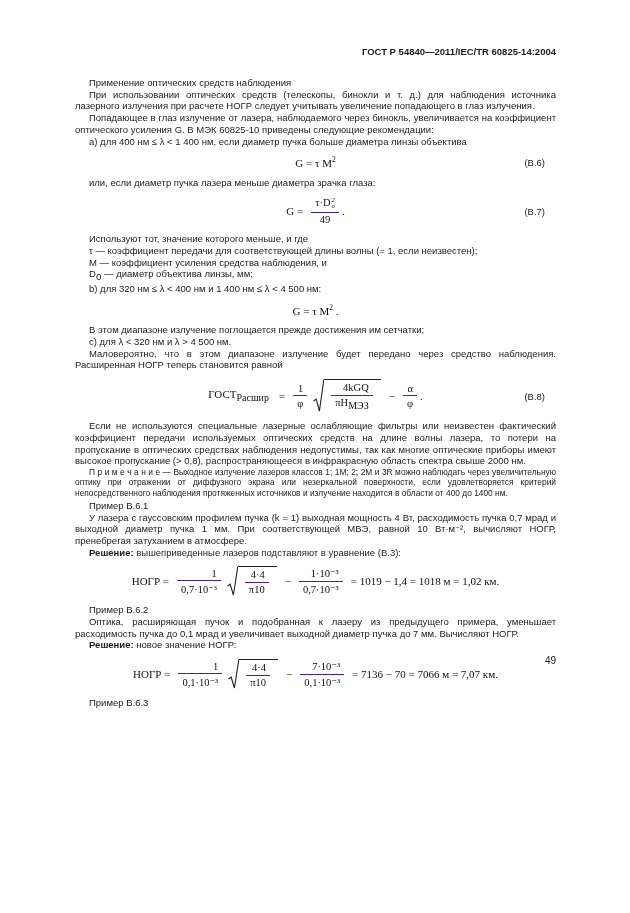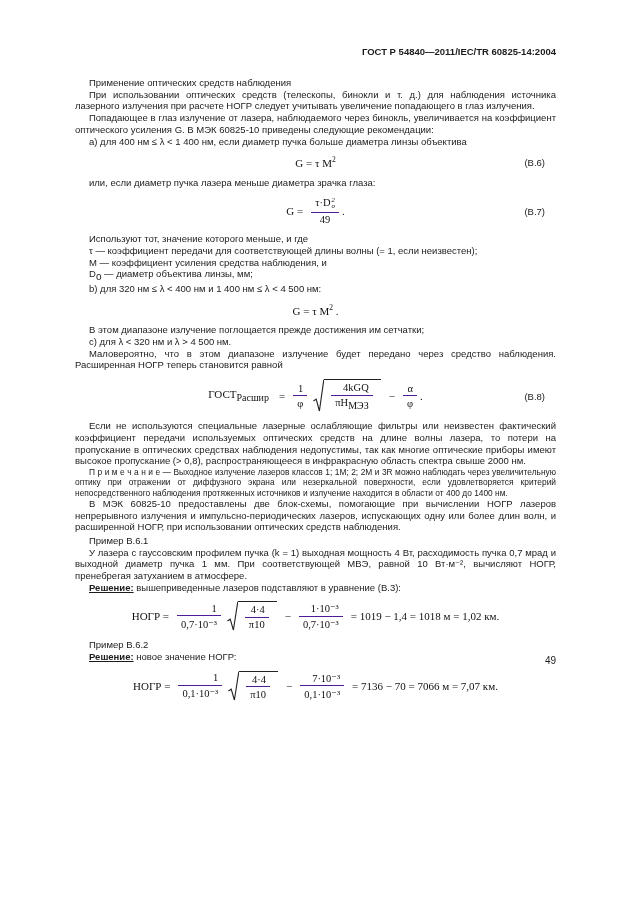--- a/index.html
+++ b/index.html
@@ -11,21 +11,21 @@
   .page {
     position: relative; width: 630px; height: 712px;
     padding: 46px 74px 40px 75px; box-sizing: border-box; overflow: hidden;
     background: #ffffff;
   }
   .doc-header { text-align: right; font-weight: bold; font-size: 9.5px; margin-bottom: 20px; }
   .doc-body p { font-size: 9.5px; line-height: 11.7px; text-align: justify; margin: 0; }
   .indent { text-indent: 14px; }
   .ex-title { font-weight: normal; margin-top: 2px !important; }
   .note { font-size: 8.4px !important; line-height: 10.3px !important; }
-  .sol-label { font-weight: bold; text-decoration: underline; }
+  .sol-label { font-weight: bold; }
 
   .formula {
     position: relative; display: flex; align-items: center; justify-content: center;
     margin: 8px 0; font-family: "Liberation Serif", "DejaVu Serif", serif;
     font-size: 11px; color: #111;
   }
   .formula .it { }
   .f-op { margin: 0 5px; }
   .f-lhs { margin-right: 5px; }
   .f-result { margin-left: 5px; }
@@ -124,21 +124,20 @@
       <span class="frac">
         <span class="num it">α</span>
         <span class="den it">φ</span>
       </span>
       <span>.</span>
       <span class="tag">(В.8)</span>
     </div>
 
     <p class="indent">Если не используются специальные лазерные ослабляющие фильтры или неизвестен фактический коэффициент передачи используемых оптических средств на длине волны лазера, то потери на пропускание в оптических средствах наблюдения недопустимы, так как многие оптические приборы имеют высокое пропускание (&gt; 0,8), распространяющееся в инфракрасную область спектра свыше 2000 нм.</p>
     <p class="indent note">П р и м е ч а н и е — Выходное излучение лазеров классов 1; 1М; 2; 2М и 3R можно наблюдать через увеличительную оптику при отражении от диффузного экрана или незеркальной поверхности, если удовлетворяется критерий непосредственного наблюдения протяженных источников и излучение находится в области от 400 до 1400 нм.</p>
-    <p class="indent">В МЭК 60825-10 предоставлены две блок-схемы, помогающие при вычислении НОГР лазеров непрерывного излучения и импульсно-периодических лазеров, испускающих одну или более длин волн, и расширенной НОГР, при использовании оптических средств наблюдения.</p>
 
     <p class="indent ex-title">Пример В.6.1</p>
     <p class="indent">У лазера с гауссовским профилем пучка (k = 1) выходная мощность 4 Вт, расходимость пучка 0,7 мрад и выходной диаметр пучка 1 мм. При соответствующей МВЭ, равной 10 Вт·м⁻², вычисляют НОГР, пренебрегая затуханием в атмосфере.</p>
     <p class="indent"><span class="sol-label">Решение:</span><span> вышеприведенные лазеров подставляют в уравнение (В.3):</span></p>
 
     <div class="formula">
       <span class="f-lhs">НОГР =</span>
       <span class="frac">
         <span class="num">1</span>
         <span class="den">0,7·10⁻³</span>
@@ -156,20 +155,21 @@
       </span>
       <span class="f-op">−</span>
       <span class="frac">
         <span class="num">1·10⁻³</span>
         <span class="den">0,7·10⁻³</span>
       </span>
       <span class="f-result">= 1019 − 1,4 = 1018 м = 1,02 км.</span>
     </div>
 
     <p class="indent ex-title">Пример В.6.2</p>
+    <p class="indent">Оптика, расширяющая пучок и подобранная к лазеру из предыдущего примера, уменьшает расходимость пучка до 0,1 мрад и увеличивает выходной диаметр пучка до 7 мм. Вычисляют НОГР.</p>
     <p class="indent"><span class="sol-label">Решение:</span><span> новое значение НОГР:</span></p>
 
     <div class="formula">
       <span class="f-lhs">НОГР =</span>
       <span class="frac">
         <span class="num">1</span>
         <span class="den">0,1·10⁻³</span>
       </span>
       <span class="sqrt">
         <svg class="rad-glyph" viewBox="0 0 11 30" preserveAspectRatio="none">

